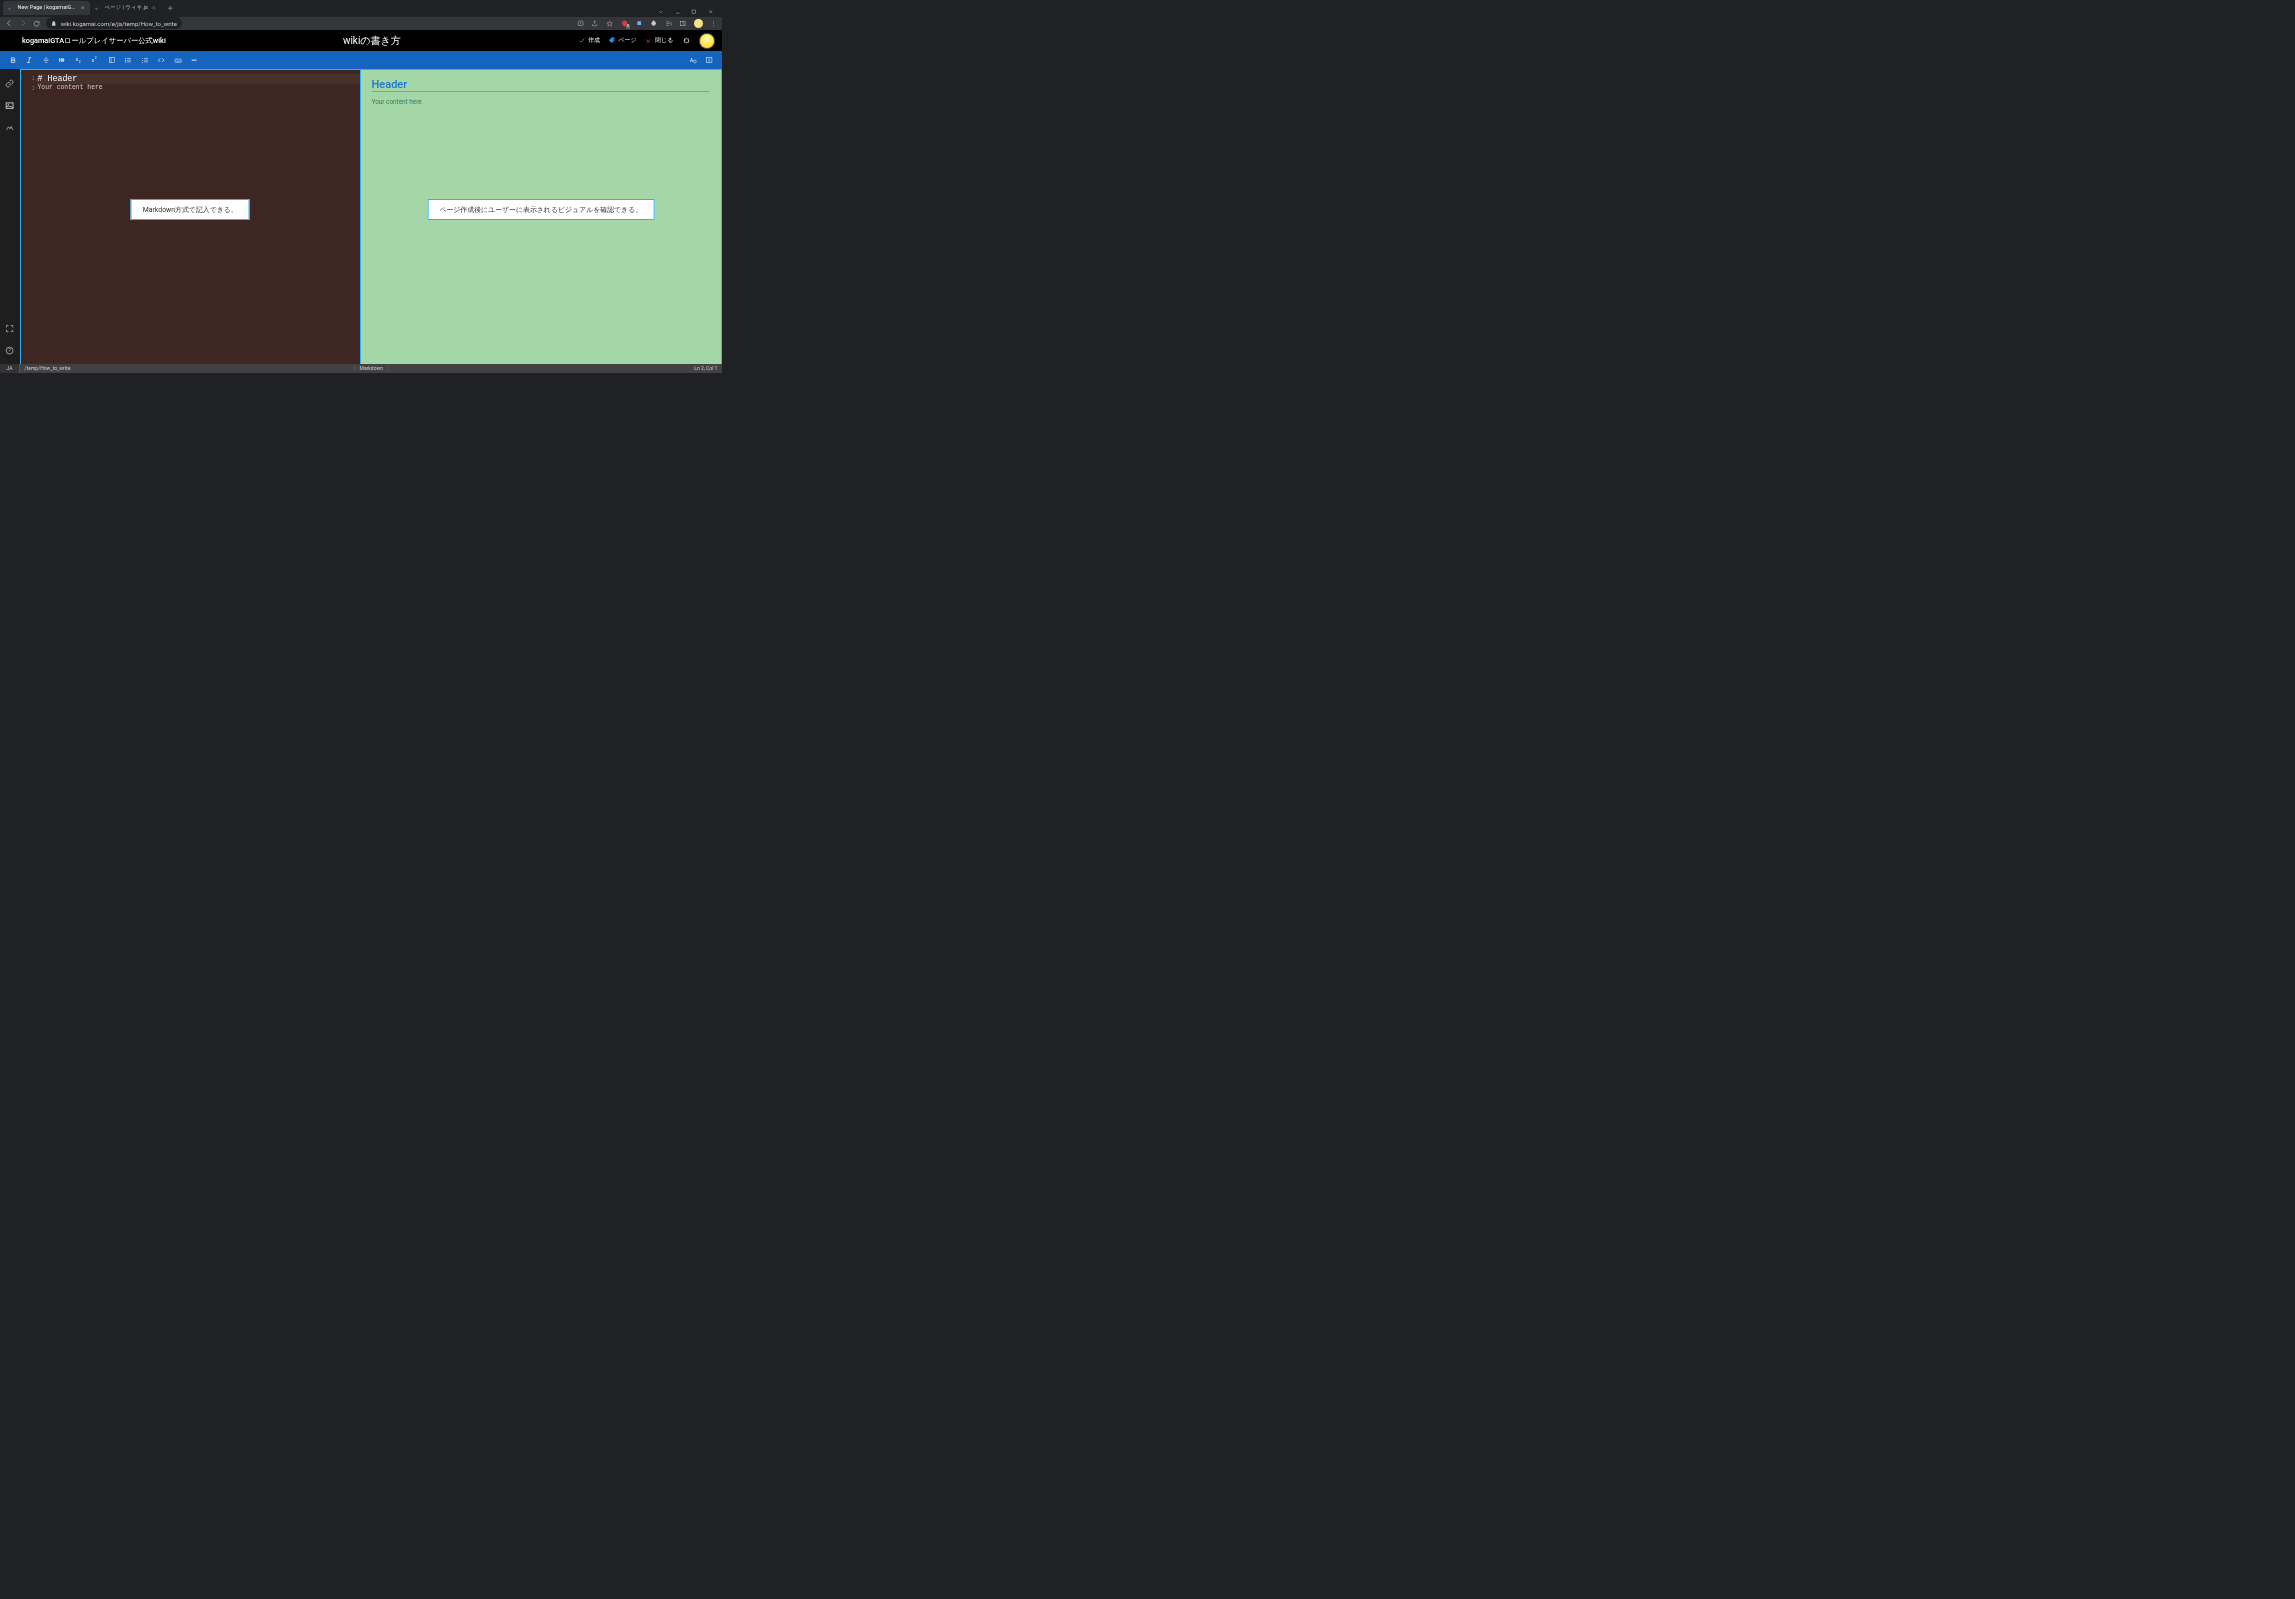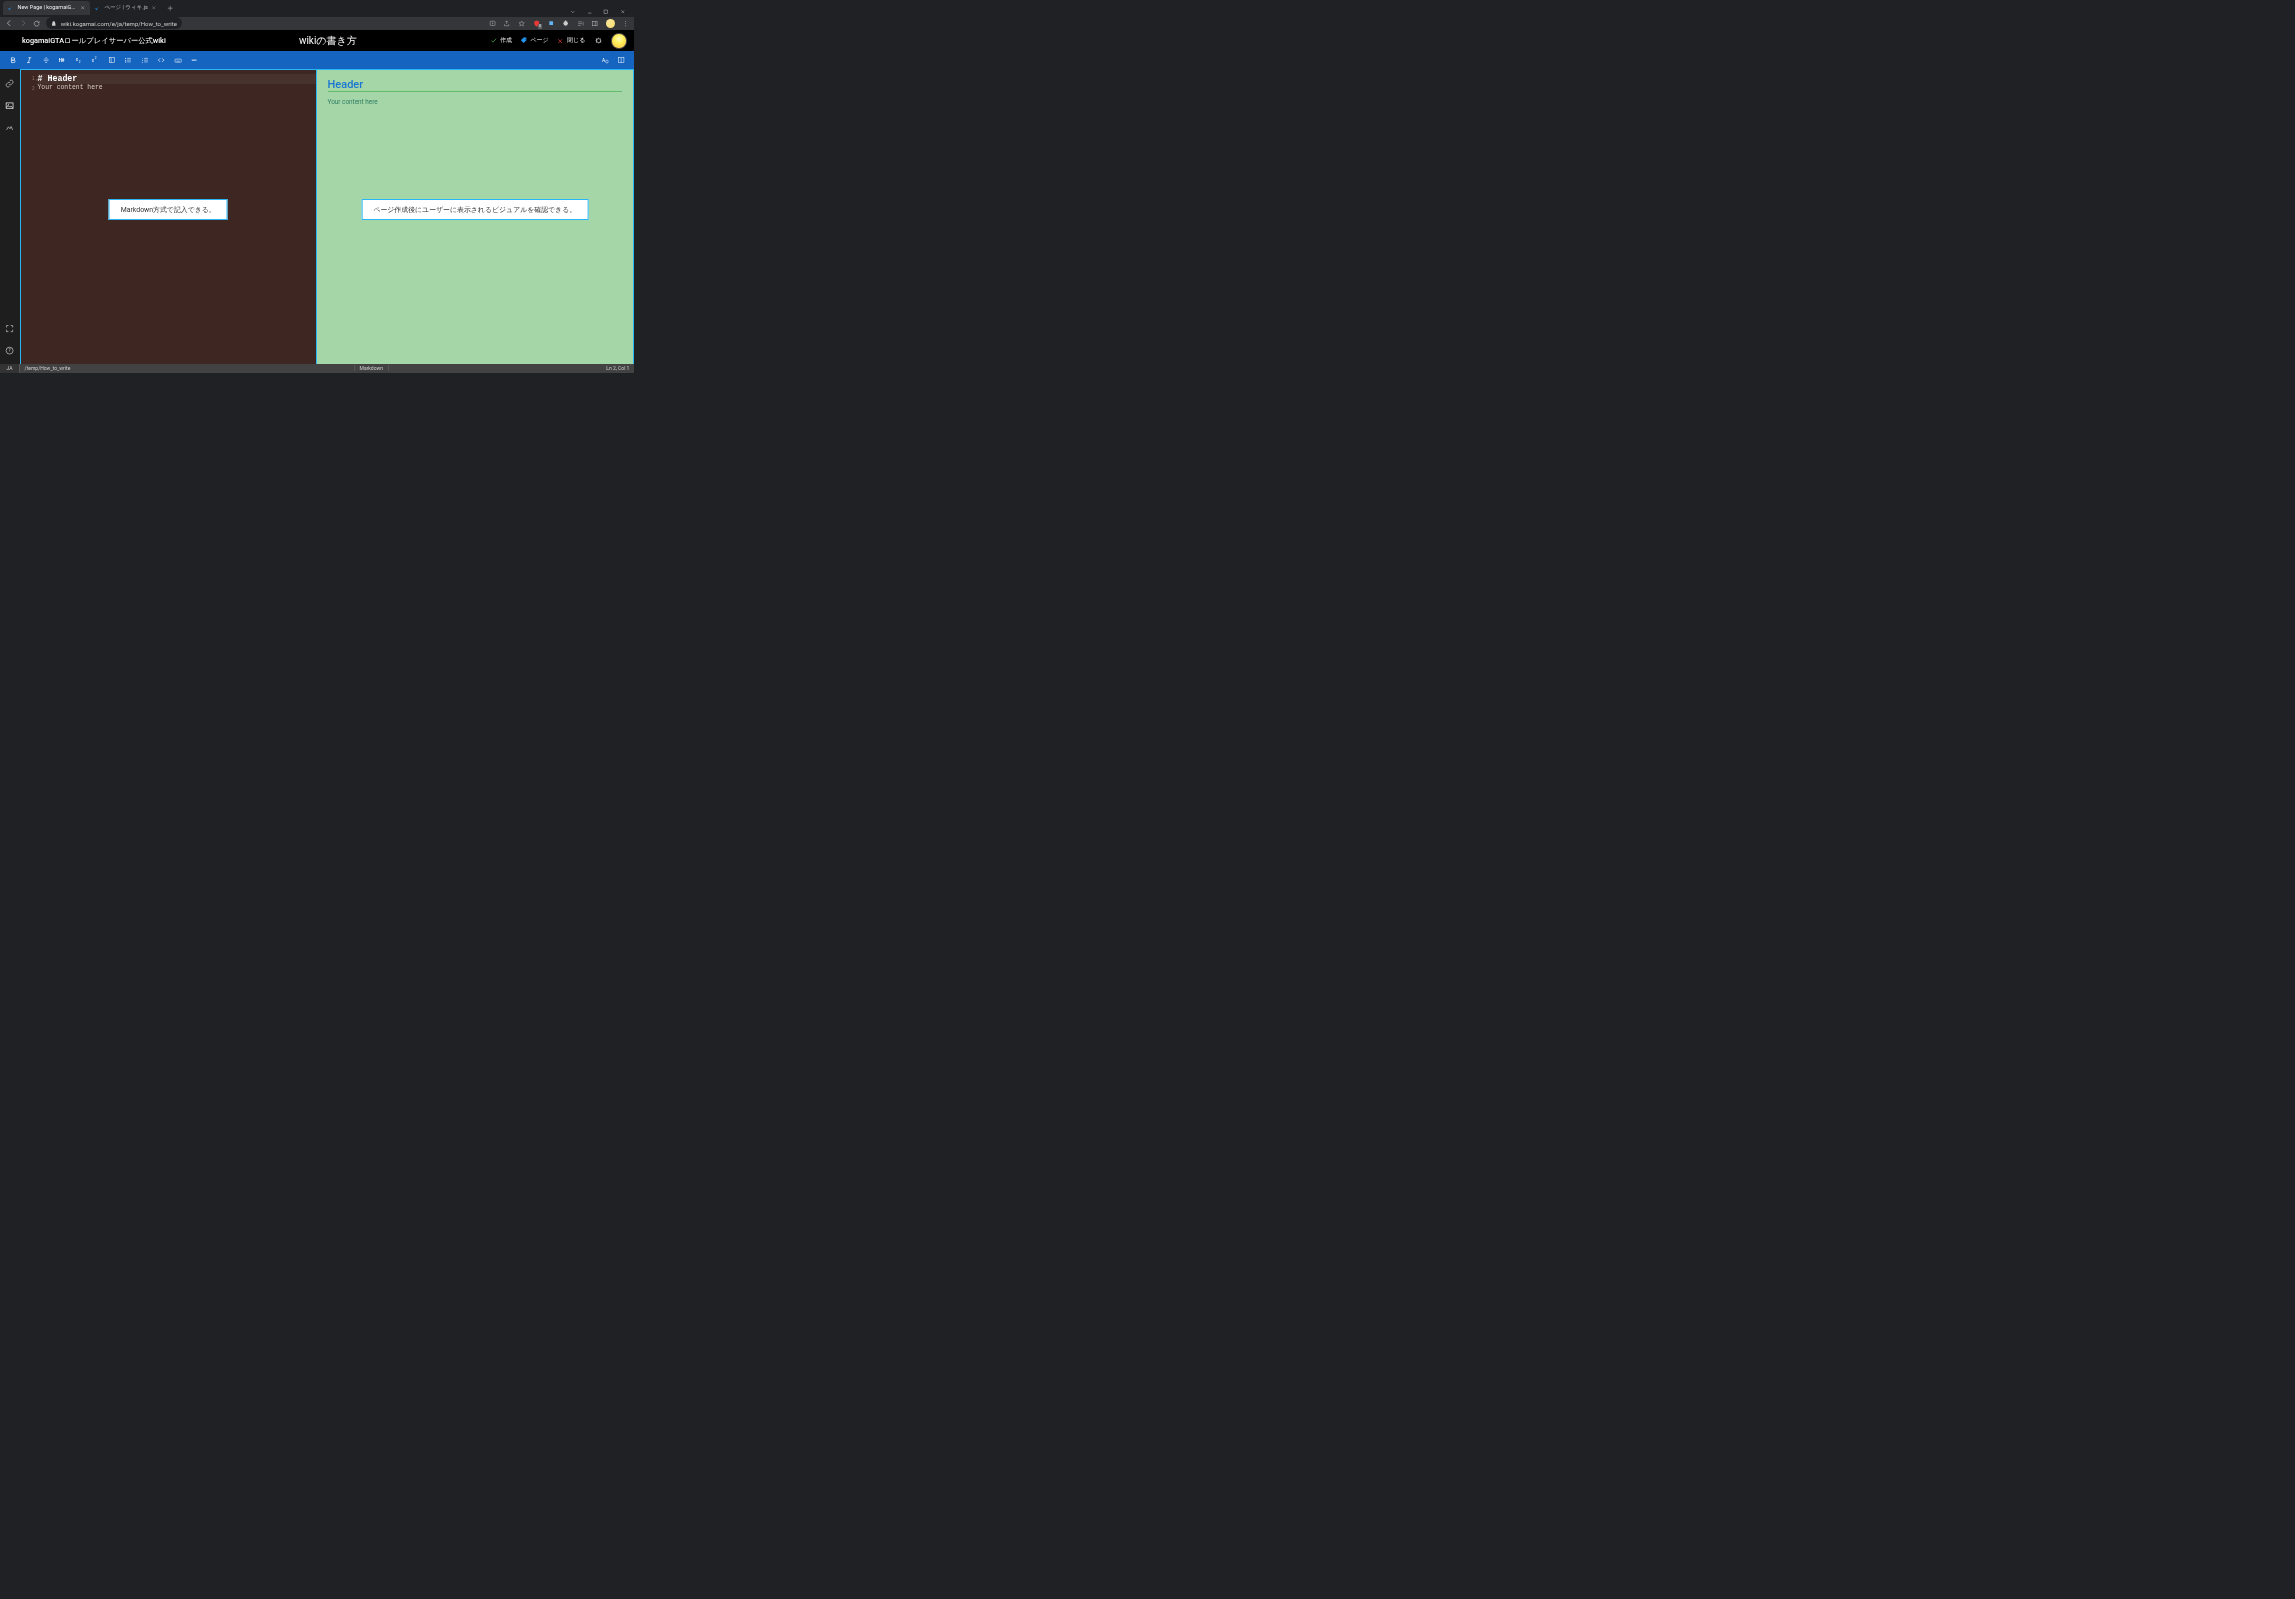--- a/index.html
+++ b/index.html
@@ -2,21 +2,21 @@
 <html style="font-size:7.3px"><head>
 <meta charset="utf-8">
 <style>
 * { margin: 0; padding: 0; box-sizing: border-box; }
 body {
   font-family: -apple-system, BlinkMacSystemFont, "Segoe UI", Roboto, "Helvetica Neue", Arial, sans-serif;
   background: #202124;
   color: #e8eaed;
   overflow: hidden;
 }
-.window { width: 634px; height: 373px; display: flex; flex-direction: column; background: #84cc16; }
+.window { width: 722px; height: 373px; display: flex; flex-direction: column; background: #84cc16; }
 
 
 .titlebar { height: 15.6px; background: #202124; display: flex; align-items: flex-end; }
 .tabs { display: flex; align-items: center; height: 15.6px; padding-left: 2.8px; }
 .tab {
   display: flex; align-items: center; gap: 3.7px;
   height: 13.8px; padding: 0 4.6px; font-size: 5.5px; color: #bbb;
   border-radius: 3.7px 3.7px 0 0; max-width: 87px; position: relative;
 }
 .tab.active { background: #35363a; color: #eee; }
@@ -89,21 +89,21 @@
 .gutter {
   width: 16.5px; padding-top: 4.6px; text-align: right; font-family: "Consolas", monospace;
   font-size: 5px; color: #8d6e63; user-select: none;
 }
 .gutter .line { height: 8.7px; line-height: 8.7px; padding-right: 2.8px; position:relative;}
 .gutter .line .fold { position:absolute; right:-0.9px; top:1.4px; font-size:4.1px; color:#8d6e63;}
 .code {
   flex: 1; padding-top: 4.6px; font-family: "Consolas","Courier New",monospace; font-size: 6.4px;
   color: #d7ccc8; line-height: 8.7px;
 }
-.code .l1 { font-size: 8.3px; font-weight: bold; color: #fff; background: rgba(255,255,255,.05); height: 10px; line-height:10px;}
+.code .l1 { font-size: 8.3px; font-weight: normal; color: #fff; background: rgba(255,255,255,.05); height: 10px; line-height:10px;}
 .preview-pane {
   flex: 1; background: #a5d6a7; padding: 8.3px 11px; position: relative;
   border-right: 1.8px solid #29b6f6;
 }
 .preview-pane h1 {
   font-size: 11px; color: #1976d2; font-weight: 500;
   border-bottom: 0.5px solid #66bb6a; padding-bottom: 0; margin-bottom: 6.4px;
 }
 .preview-pane p { font-size: 6.4px; color: #2e7d63; }
 

